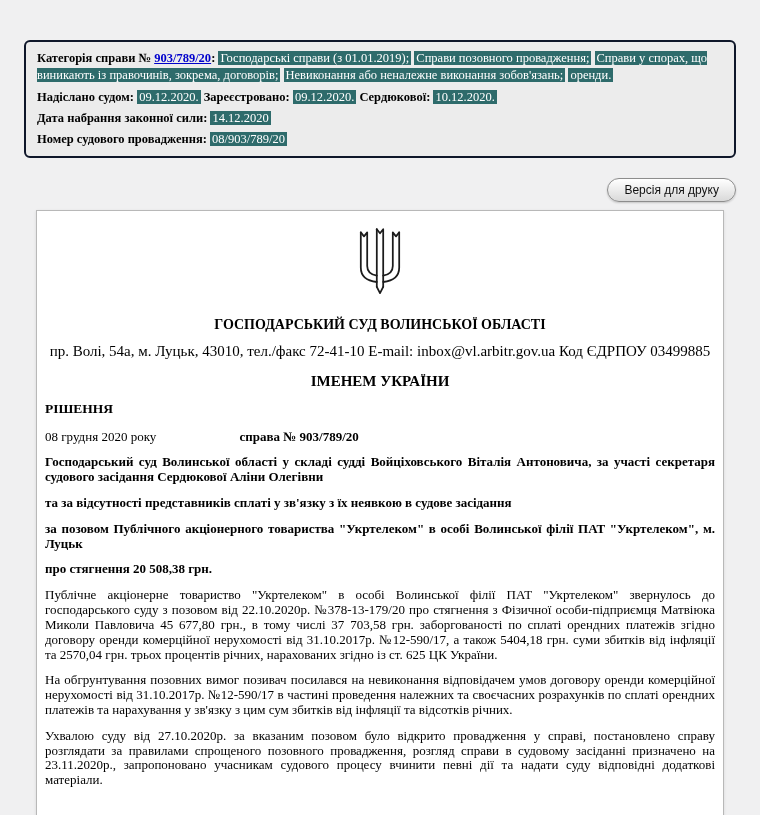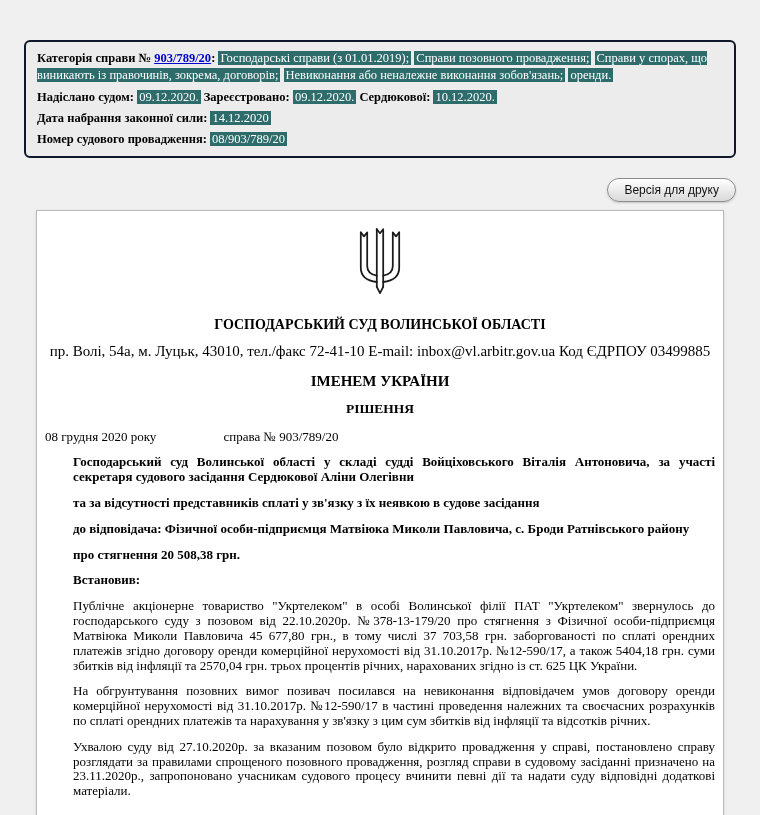--- a/index.html
+++ b/index.html
@@ -49,24 +49,24 @@
     border: 1px solid #b8b8b8;
     box-shadow: 0 1px 3px rgba(0,0,0,.10);
     padding: 12px 8px 28px;
     font-size: 13px;
     line-height: 1.14;
   }
   .emblem { text-align: center; padding-top: 4px; }
   .court-name   { text-align: center; font-weight: bold; font-size: 14px;   margin-top: 16px; }
   .court-address{ text-align: center; font-size: 15px;                    margin-top: 10px; }
   .in-name      { text-align: center; font-weight: bold; font-size: 15px; margin-top: 13px; }
-  .decision-title{text-align: center; font-weight: bold; font-size: 13.5px; margin-top: 11px; }
+  .decision-title{text-align: left; font-weight: bold; font-size: 13.5px; margin-top: 11px; }
   .date-line { margin-top: 13px; }
-  .case-ref { font-weight: normal; margin-left: 64px; }
-  .para { margin-top: 11px; text-align: justify; margin-left: 28px; }
+  .case-ref { font-weight: bold; margin-left: 80px; }
+  .para { margin-top: 11px; text-align: justify; }
   .bold { font-weight: bold; }
 </style>
 </head>
 <body>
 
 <div class="page">
 
   <div class="meta-box">
     <div class="meta-line">
       <b>Категорія справи №</b>
@@ -122,22 +122,21 @@
     <div class="in-name">ІМЕНЕМ УКРАЇНИ</div>
     <div class="decision-title">РІШЕННЯ</div>
 
     <div class="date-line">
       <span>08 грудня 2020 року</span>
       <span class="case-ref">справа № 903/789/20</span>
     </div>
 
     <p class="para bold">Господарський суд Волинської області у складі судді Войціховського Віталія Антоновича, за участі секретаря судового засідання Сердюкової Аліни Олегівни</p>
     <p class="para bold">та за відсутності представників сплаті у зв'язку з їх неявкою в судове засідання</p>
-    <p class="para bold">до відповідача: Фізичної особи-підприємця Матвіюка Миколи Павловича, с. Броди Ратнівського району</p>
+    <p class="para bold">за позовом Публічного акціонерного товариства "Укртелеком" в особі Волинської філії ПАТ "Укртелеком", м. Луцьк</p>
     <p class="para bold">про стягнення 20 508,38 грн.</p>
-    <p class="para bold">Встановив:</p>
     <p class="para">Публічне акціонерне товариство "Укртелеком" в особі Волинської філії ПАТ "Укртелеком" звернулось до господарського суду з позовом від 22.10.2020р. №378-13-179/20 про стягнення з Фізичної особи-підприємця Матвіюка Миколи Павловича 45 677,80 грн., в тому числі 37 703,58 грн. заборгованості по сплаті орендних платежів згідно договору оренди комерційної нерухомості від 31.10.2017р. №12-590/17, а також 5404,18 грн. суми збитків від інфляції та 2570,04 грн. трьох процентів річних, нарахованих згідно із ст. 625 ЦК України.</p>
     <p class="para">На обгрунтування позовних вимог позивач посилався на невиконання відповідачем умов договору оренди комерційної нерухомості від 31.10.2017р. №12-590/17 в частині проведення належних та своєчасних розрахунків по сплаті орендних платежів та нарахування у зв'язку з цим сум збитків від інфляції та відсотків річних.</p>
     <p class="para">Ухвалою суду від 27.10.2020р. за вказаним позовом було відкрито провадження у справі, постановлено справу розглядати за правилами спрощеного позовного провадження, розгляд справи в судовому засіданні призначено на 23.11.2020р., запропоновано учасникам судового процесу вчинити певні дії та надати суду відповідні додаткові матеріали.</p>
 
   </div>
 
 </div>
 
 </body></html>

